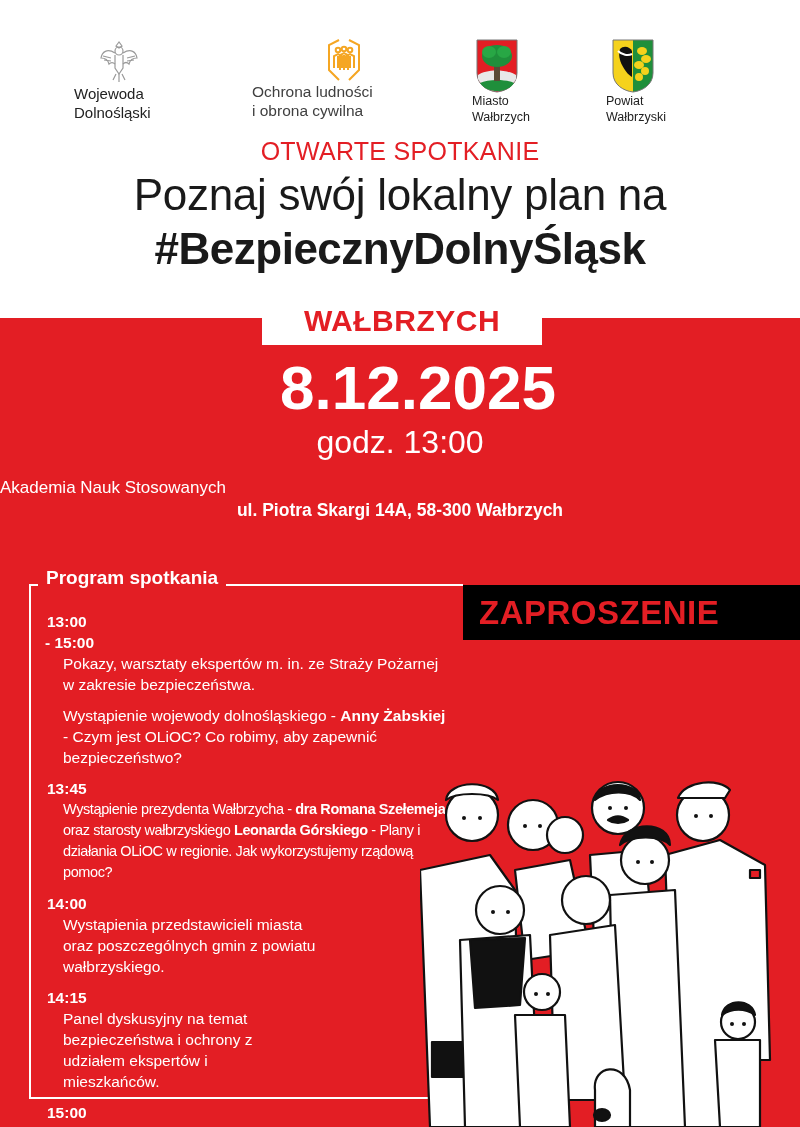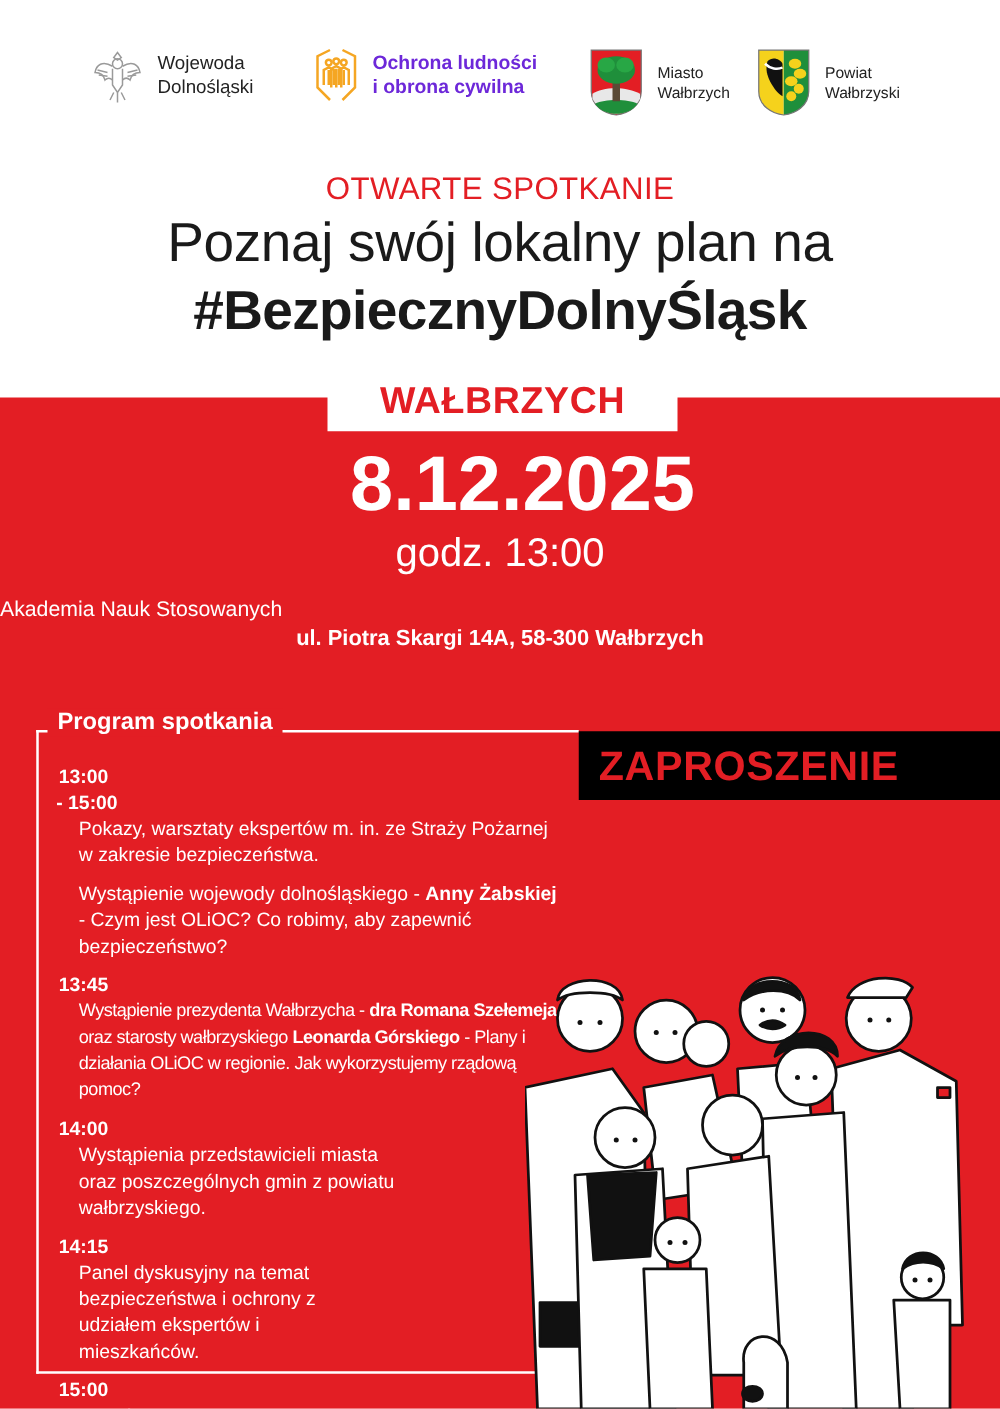--- a/index.html
+++ b/index.html
@@ -1,22 +1,22 @@
 <!DOCTYPE html>
 <html><head>
 <meta charset="utf-8">
 <style>
   * { box-sizing: border-box; margin: 0; padding: 0; }
   html, body { width: 800px; height: 1127px; overflow: hidden; background: #fff; }
   body { font-family: "Liberation Sans", "DejaVu Sans", sans-serif; color: #1a1a1a; position: relative; }
 
   .logos { position: absolute; top: 36px; left: 0; width: 800px; height: 60px; }
-  .logo { position: absolute; display: flex; align-items: center; }
+  .logo { position: absolute; display: flex; align-items: flex-end; flex-direction: column; }
   .logo .txt { font-size: 15px; line-height: 19px; color: #222; }
-  .logo.ochrona .txt { font-weight: bold; font-size: 15.5px; color: #6d28d9; }
+  .logo.ochrona .txt { font-weight: normal; font-size: 15.5px; color: #404040; }
   .logo.small .txt { font-size: 12.5px; line-height: 16px; }
 
   .head-sub { position: absolute; top: 137px; left: 0; width: 800px; text-align: center; color: #e31e24; font-size: 25px; letter-spacing: 0.3px; }
   .head-title { position: absolute; top: 170px; left: 0; width: 800px; text-align: center; font-size: 44px; color: #1a1a1a; letter-spacing: -0.3px; }
   .head-tag { position: absolute; top: 224px; left: 0; width: 800px; text-align: center; font-size: 44px; font-weight: bold; color: #1a1a1a; letter-spacing: -0.5px; }
 
   .red { position: absolute; top: 318px; left: 0; width: 800px; height: 809px; background: #e31e24; }
   .city-box { position: absolute; top: 300px; left: 262px; width: 280px; height: 45px; background: #fff; text-align: center; color: #e31e24; font-size: 30px; font-weight: bold; line-height: 42px; letter-spacing: 0.5px; }
   .date { position: absolute; top: 352px; left: 0; width: 800px; text-align: center; color: #fff; font-size: 62px; font-weight: bold; padding-left: 36px; }
   .time { position: absolute; top: 424px; left: 0; width: 800px; text-align: center; color: #fff; font-size: 32px; }

